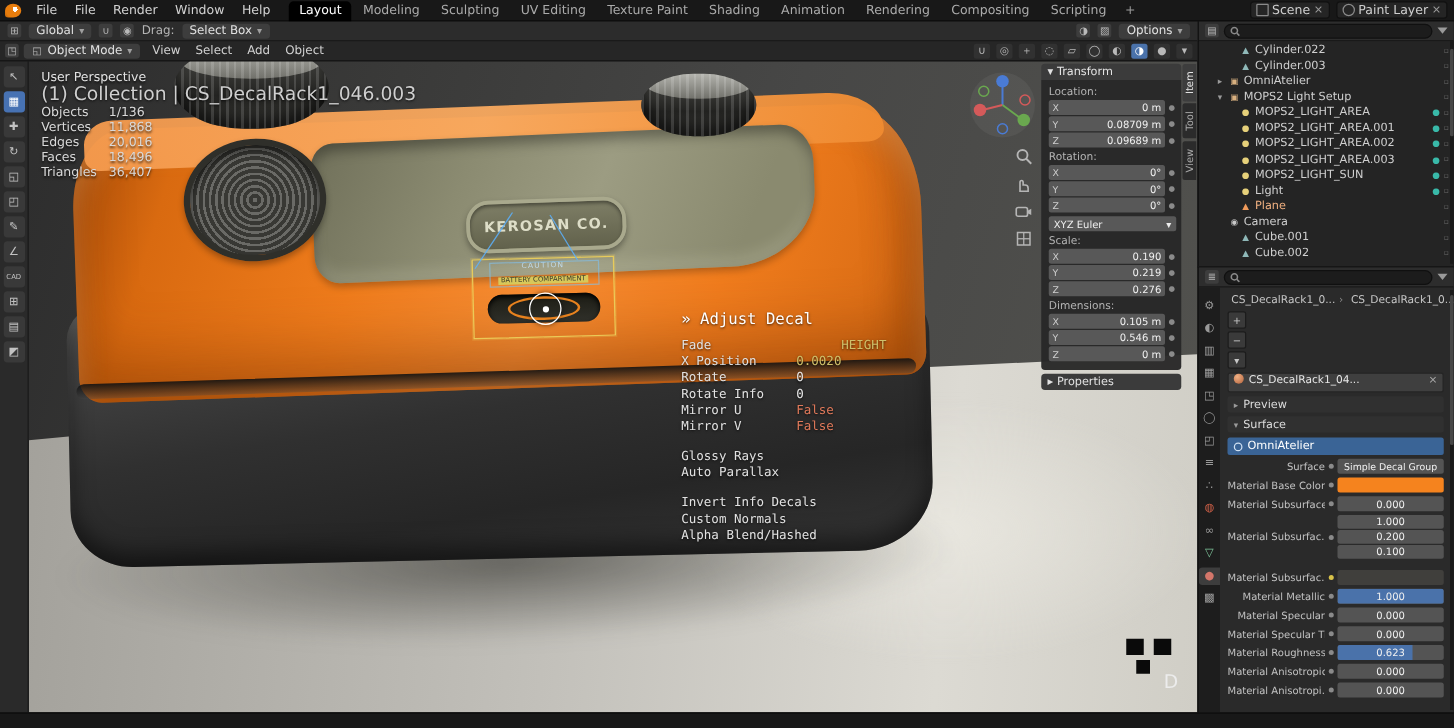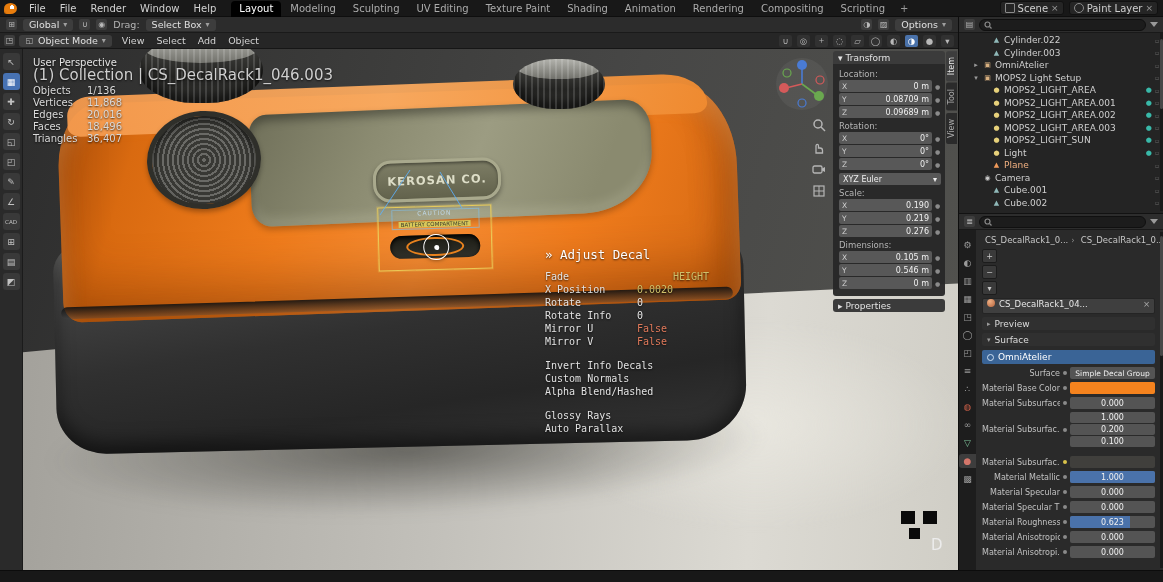--- a/index.html
+++ b/index.html
@@ -388,28 +388,28 @@
         </div>
         <div class="hud-row">
           <span class="hl">Mirror U</span>
           <span style="color: rgb(224, 121, 90);">False</span>
         </div>
         <div class="hud-row">
           <span class="hl">Mirror V</span>
           <span style="color: rgb(224, 121, 90);">False</span>
         </div>
       </div>
+    <div class="hud-block" id="hudopts">
+        <div>Glossy Rays</div>
+        <div>Auto Parallax</div>
+      </div>
     <div class="hud-block" id="hudextras">
         <div>Invert Info Decals</div>
         <div>Custom Normals</div>
         <div>Alpha Blend/Hashed</div>
-      </div>
-    <div class="hud-block" id="hudopts">
-        <div>Glossy Rays</div>
-        <div>Auto Parallax</div>
       </div>
   </div>
 
   <div id="glitch">
     <i style="left:0;top:0;width:14px;height:13px;"></i>
     <i style="left:22px;top:0;width:14px;height:13px;"></i>
     <i style="left:8px;top:17px;width:11px;height:11px;"></i>
   </div>
   <div id="corner-letter">D</div>
 

